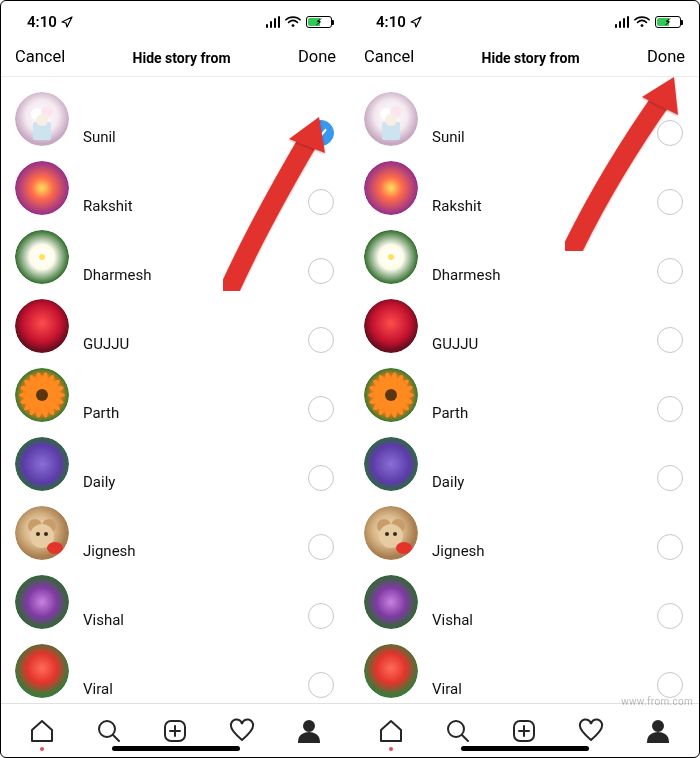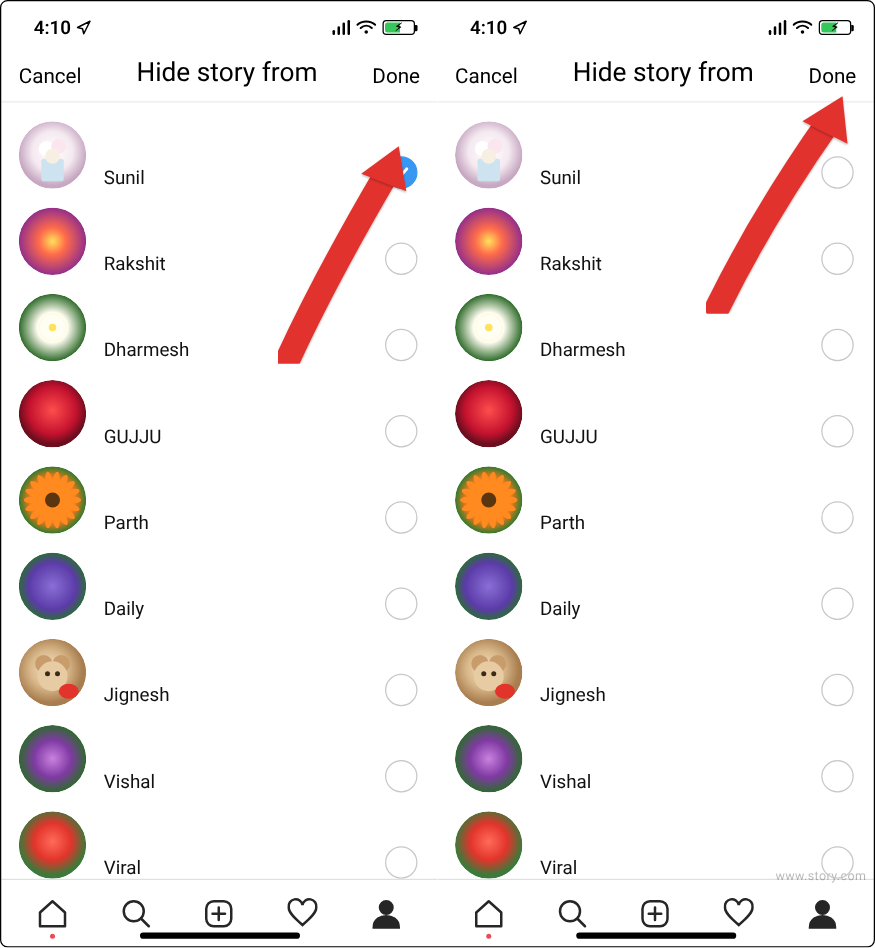--- a/index.html
+++ b/index.html
@@ -54,21 +54,21 @@
     .bolt { position:absolute; left:50%; top:50%; transform:translate(-50%,-50%); font-size:9px; color:#000;}
     
     .header {
       display: flex;
       align-items: flex-end;
       justify-content: space-between;
       padding: 10px 14px 10px 14px;
       border-bottom: 1px solid rgba(0,0,0,0.08);
     }
     .header-btn { font-size: 16.5px; color:#000; }
-    .header-title { font-size: 21px; font-weight: 400; }
+    .header-title { font-size: 14px; font-weight: 700; }
     
     .list { flex: 1; overflow: hidden; }
     .row {
       display: flex;
       align-items: flex-end;
       height: 69px;
       padding: 0 16px 0 14px;
       gap: 14px;
     }
     .avatar {
@@ -130,21 +130,21 @@
   <svg class="arrow" style="left:555px; top:70px; width:140px; height:180px;" viewBox="0 0 140 180">
     <defs>
         <filter id="sh2">
           <feDropShadow dx="0" dy="1" stdDeviation="1" flood-opacity="0.3"></feDropShadow>
         </filter>
       </defs>
     <path d="M 18 175 Q 55 100 108 25" stroke="#e1322d" stroke-width="20" fill="none" stroke-linecap="round" filter="url(#sh2)"></path>
     <polygon points="118,6 86,26 122,44" fill="#e1322d" filter="url(#sh2)"></polygon>
   </svg>
 
-  <div class="watermark">www.story.com</div>
+  <div class="watermark">www.from.com</div>
 
 <div class="phone">
     <div class="status-bar">
       <div class="status-left">
         <span>4:10</span>
         <svg width="12" height="12" viewBox="0 0 12 12">
             <path d="M1 6 L11 1 L6 11 L5 7 Z" fill="none" stroke="#000" stroke-width="1.2" stroke-linejoin="round"></path>
           </svg>
       </div>
       <div class="status-right">

